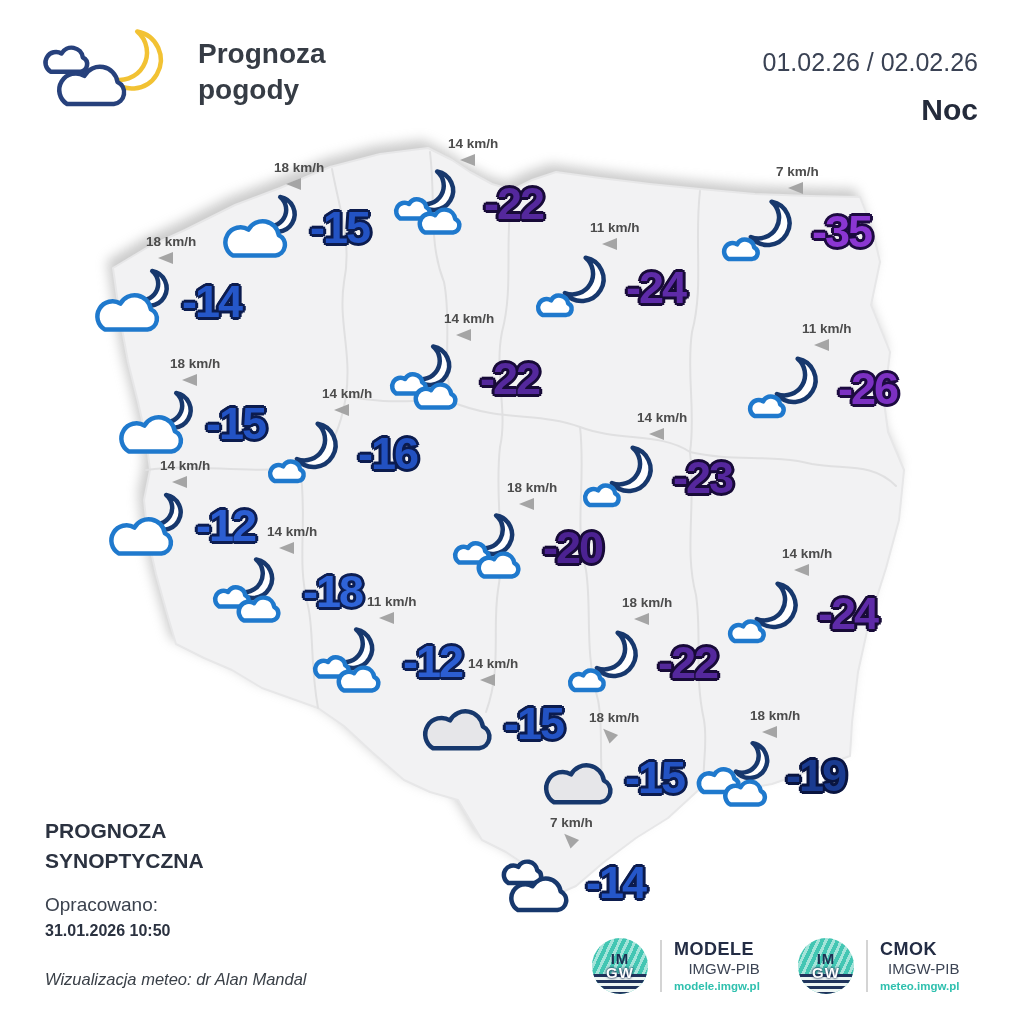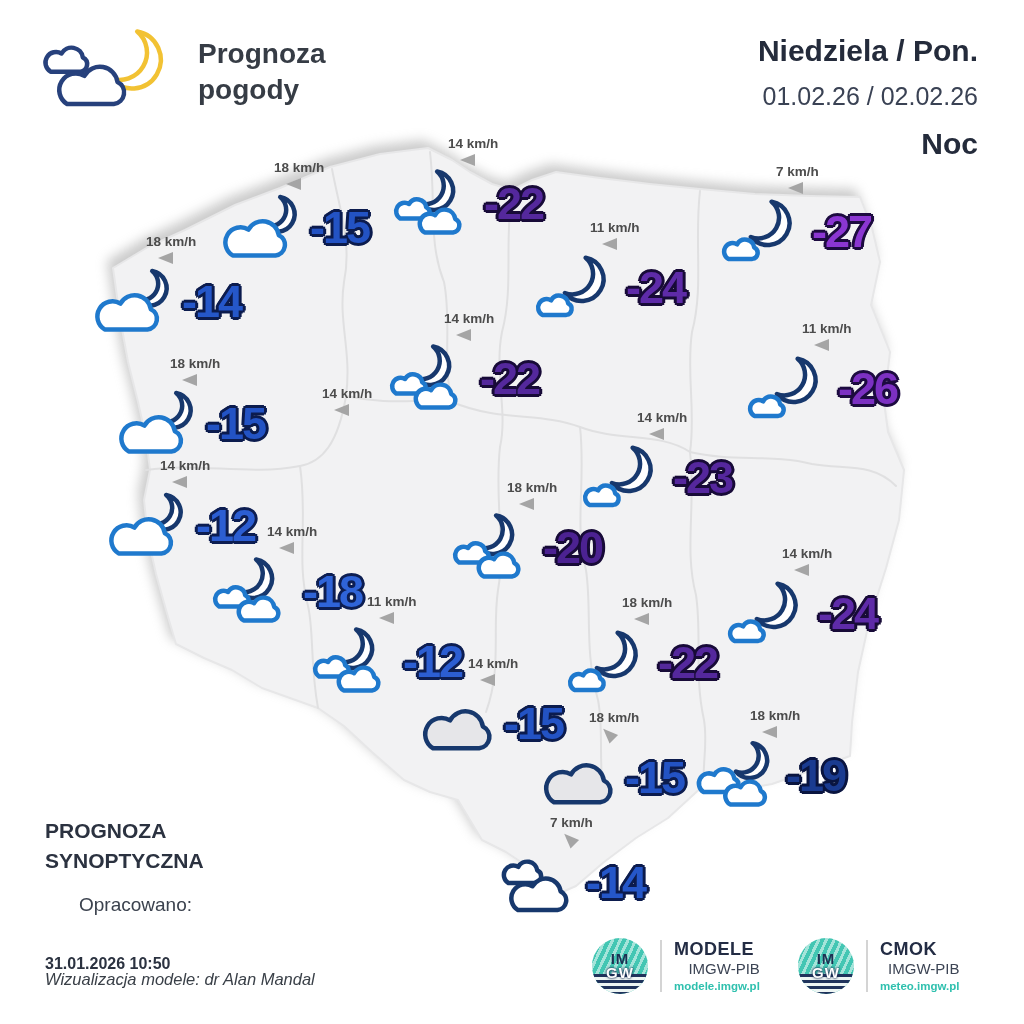--- a/index.html
+++ b/index.html
@@ -25,22 +25,22 @@
         font-size:13.5px;font-weight:bold;color:#4c4c4c;white-space:nowrap;}
   .tri{display:inline-block;width:0;height:0;margin:3px 0 0 12px;
        border-top:6px solid transparent;border-bottom:6px solid transparent;
        border-right:15px solid #a5a5a5;}
   .tri.ne{transform:rotate(45deg);}
   .st-row{display:flex;align-items:center;gap:4px;margin-top:0px;}
   .temp{font-size:45px;font-weight:bold;letter-spacing:-2px;line-height:1;}
   
   .synoptic{position:absolute;left:45px;top:816px;font-size:21px;font-weight:bold;
             color:#2b3240;line-height:30px;}
-  .issued-label{position:absolute;left:45px;top:894px;font-size:19px;color:#3b424e;margin-left:34px;}
-  .issued-dt{position:absolute;left:45px;top:955px;font-size:16px;font-weight:bold;color:#2b3240;text-align:center;}
+  .issued-label{position:absolute;left:45px;top:894px;font-size:19px;color:#3b424e;}
+  .issued-dt{position:absolute;left:45px;top:922px;font-size:16px;font-weight:bold;color:#2b3240;text-align:center;}
   .credit{position:absolute;left:45px;top:970px;font-size:16.5px;font-style:italic;color:#3a4048;}
   
   .logo{position:absolute;top:938px;display:flex;align-items:center;gap:12px;}
   .logo-1{left:592px;} .logo-2{left:798px;}
   .imgw-circle{width:56px;height:56px;border-radius:50%;overflow:hidden;position:relative;
     background:repeating-linear-gradient(115deg,#43c6b3 0 4px,#a5e4da 4px 7px);flex:0 0 auto;}
   .imgw-circle::after{content:"";position:absolute;left:0;right:0;bottom:0;height:20px;
     background:repeating-linear-gradient(180deg,#20335c 0 3px,#eef6f4 3px 6px);}
   .imgw-txt{position:absolute;inset:0;z-index:2;display:flex;flex-direction:column;
     align-items:center;justify-content:center;font-weight:bold;font-size:15px;line-height:14px;
@@ -92,32 +92,31 @@
     <use href="#cloudP" transform="translate(0,10) scale(0.72)" stroke="#27417c" fill="#ffffff"></use>
     <use href="#cloudP" transform="translate(10,22) scale(1.12)" stroke="#27417c" fill="#ffffff"></use>
   </svg>
   <div class="brand-title">
     <div>Prognoza</div>
     <div>pogody</div>
   </div>
 </div>
 
 <div class="header-right">
-  <div class="day-label">Niedziela / Pon.</div>
   <div class="date-label">01.02.26 / 02.02.26</div>
   <div class="period-label">Noc</div>
 </div>
 
 <div class="synoptic">
   <div>PROGNOZA</div>
   <div>SYNOPTYCZNA</div>
 </div>
 <div class="issued-label">Opracowano:</div>
 <div class="issued-dt">31.01.2026 10:50</div>
-<div class="credit">Wizualizacja modele: dr Alan Mandal</div>
+<div class="credit">Wizualizacja meteo: dr Alan Mandal</div>
 
 <div class="logo logo-1">
   <div class="imgw-circle">
     <div class="imgw-txt">
       <span class="imgw-im">IM</span>
       <span class="imgw-gw">GW</span>
     </div>
   </div>
   <div class="logo-sep"></div>
   <div>
@@ -185,21 +184,21 @@
     <div class="station" style="left: 720px; top: 164px;">
       <div class="wind">
         <span>7 km/h</span>
         <span class="tri"></span>
       </div>
       <div class="st-row">
         <svg width="88" height="74" viewBox="0 0 100 80">
           <use href="#moonP" transform="translate(28,2) scale(1.18)" stroke="#17386d" fill="#fff"></use>
           <use href="#cloudP" transform="translate(0,40) scale(0.72)" stroke="#1f79cd" fill="#fff"></use>
         </svg>
-        <span class="temp" style="color:#8b36d2;text-shadow:-2px -2px 0 #1d0b40,2px -2px 0 #1d0b40,-2px 2px 0 #1d0b40,2px 2px 0 #1d0b40,-3px 0 0 #1d0b40,3px 0 0 #1d0b40,0 -3px 0 #1d0b40,0 3px 0 #1d0b40">-27</span>
+        <span class="temp" style="color:#8b36d2;text-shadow:-2px -2px 0 #1d0b40,2px -2px 0 #1d0b40,-2px 2px 0 #1d0b40,2px 2px 0 #1d0b40,-3px 0 0 #1d0b40,3px 0 0 #1d0b40,0 -3px 0 #1d0b40,0 3px 0 #1d0b40">-35</span>
       </div>
     </div>
     <div class="station" style="left: 90px; top: 234px;">
       <div class="wind">
         <span>18 km/h</span>
         <span class="tri"></span>
       </div>
       <div class="st-row">
         <svg width="88" height="74" viewBox="0 0 100 80">
           <use href="#moonP" transform="translate(46,2) scale(0.95)" stroke="#17386d" fill="#fff"></use>
@@ -246,20 +245,27 @@
           <use href="#cloudP" transform="translate(26,36) scale(0.85)" stroke="#1f79cd" fill="#fff"></use>
         </svg>
         <span class="temp" style="color:#54289c;text-shadow:-2px -2px 0 #180b38,2px -2px 0 #180b38,-2px 2px 0 #180b38,2px 2px 0 #180b38,-3px 0 0 #180b38,3px 0 0 #180b38,0 -3px 0 #180b38,0 3px 0 #180b38">-22</span>
       </div>
     </div>
     <div class="station" style="left: 266px; top: 386px;">
       <div class="wind">
         <span>14 km/h</span>
         <span class="tri"></span>
       </div>
+      <div class="st-row">
+        <svg width="88" height="74" viewBox="0 0 100 80">
+          <use href="#moonP" transform="translate(28,2) scale(1.18)" stroke="#17386d" fill="#fff"></use>
+          <use href="#cloudP" transform="translate(0,40) scale(0.72)" stroke="#1f79cd" fill="#fff"></use>
+        </svg>
+        <span class="temp" style="color:#2251c0;text-shadow:-2px -2px 0 #0c1c4e,2px -2px 0 #0c1c4e,-2px 2px 0 #0c1c4e,2px 2px 0 #0c1c4e,-3px 0 0 #0c1c4e,3px 0 0 #0c1c4e,0 -3px 0 #0c1c4e,0 3px 0 #0c1c4e">-16</span>
+      </div>
     </div>
     <div class="station" style="left: 581px; top: 410px;">
       <div class="wind">
         <span>14 km/h</span>
         <span class="tri"></span>
       </div>
       <div class="st-row">
         <svg width="88" height="74" viewBox="0 0 100 80">
           <use href="#moonP" transform="translate(28,2) scale(1.18)" stroke="#17386d" fill="#fff"></use>
           <use href="#cloudP" transform="translate(0,40) scale(0.72)" stroke="#1f79cd" fill="#fff"></use>

